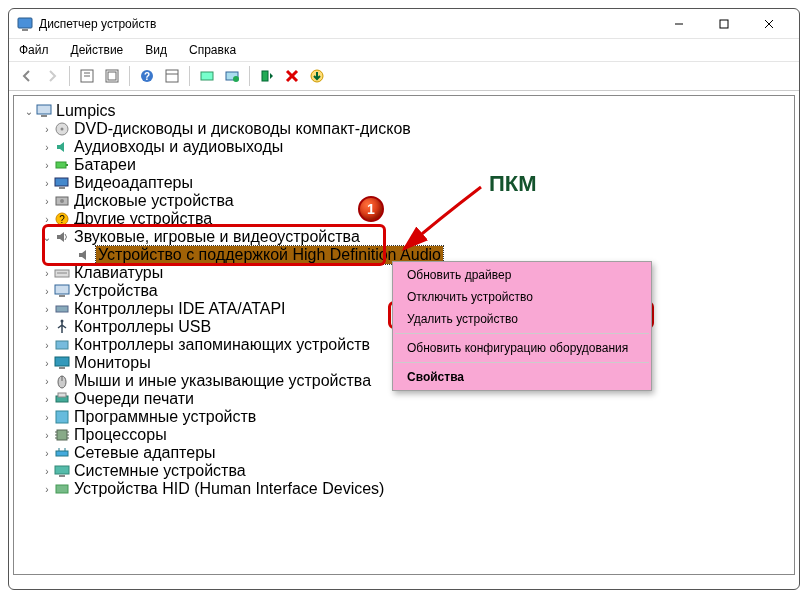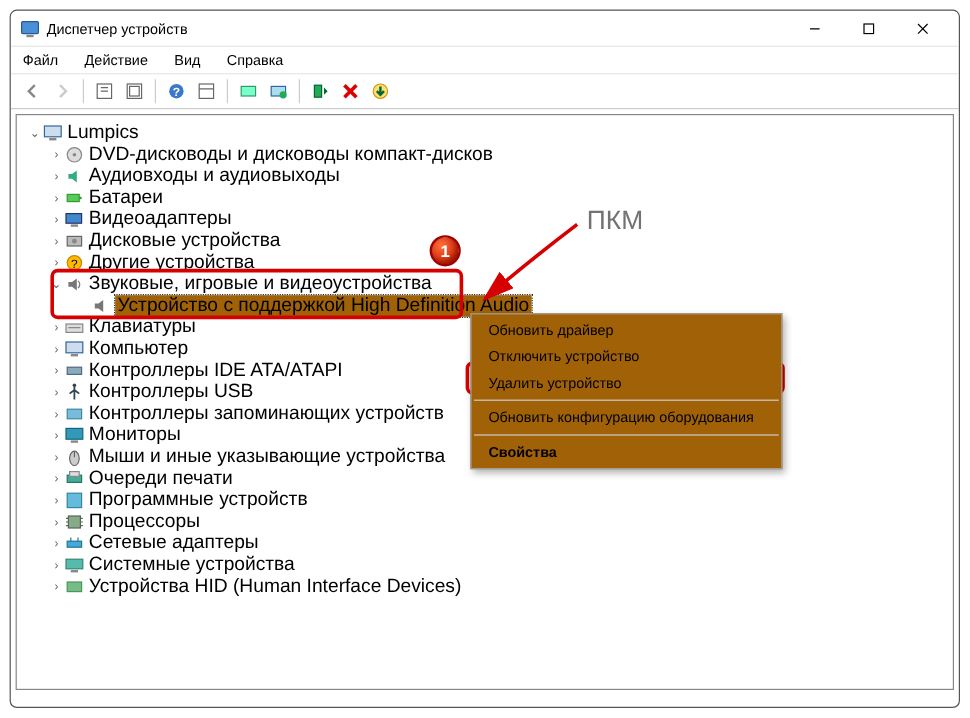--- a/index.html
+++ b/index.html
@@ -95,28 +95,28 @@
     border:2px solid #a30000;
     border-radius:50%;
     color:#fff; font-weight:bold;
     display:flex;align-items:center;justify-content:center;
     font-size:14px;
     pointer-events:none;
     box-shadow: inset -2px -2px 4px rgba(0,0,0,0.3);
   }
   .annotation-label {
     position:absolute;
-    color:#737373; font-weight:normal;
+    color:#14532d; font-weight:bold;
     font-size:22px;
     pointer-events:none;
   }
   
   .ctxmenu {
     position:absolute;
-    background:#a16207;
+    background:#f9a8d4;
     border:1px solid #a0a0a0;
     box-shadow: 2px 3px 6px rgba(0,0,0,0.3);
     padding:2px 0;
     font-size:12px;
     z-index:5;
   }
   .ctxitem {
     padding:4px 20px 4px 14px;
     white-space:nowrap;
   }
@@ -317,21 +317,21 @@
           <line x1="3" y1="8" x2="13" y2="8" stroke="#888"></line>
         </svg>
         <span class="tree-label">Клавиатуры</span>
       </div>
     <div class="tree-row lv1">
         <span class="expander">›</span>
         <svg class="node-icon" viewBox="0 0 16 16">
           <rect x="1" y="2" width="14" height="9" fill="#cde" stroke="#369"></rect>
           <rect x="5" y="12" width="6" height="2" fill="#888"></rect>
         </svg>
-        <span class="tree-label">Компьютер</span>
+        <span class="tree-label">Устройства</span>
       </div>
     <div class="tree-row lv1">
         <span class="expander">›</span>
         <svg class="node-icon" viewBox="0 0 16 16">
           <rect x="2" y="5" width="12" height="6" fill="#8ab" stroke="#568"></rect>
         </svg>
         <span class="tree-label">Контроллеры IDE ATA/ATAPI</span>
       </div>
     <div class="tree-row lv1">
         <span class="expander">›</span>

